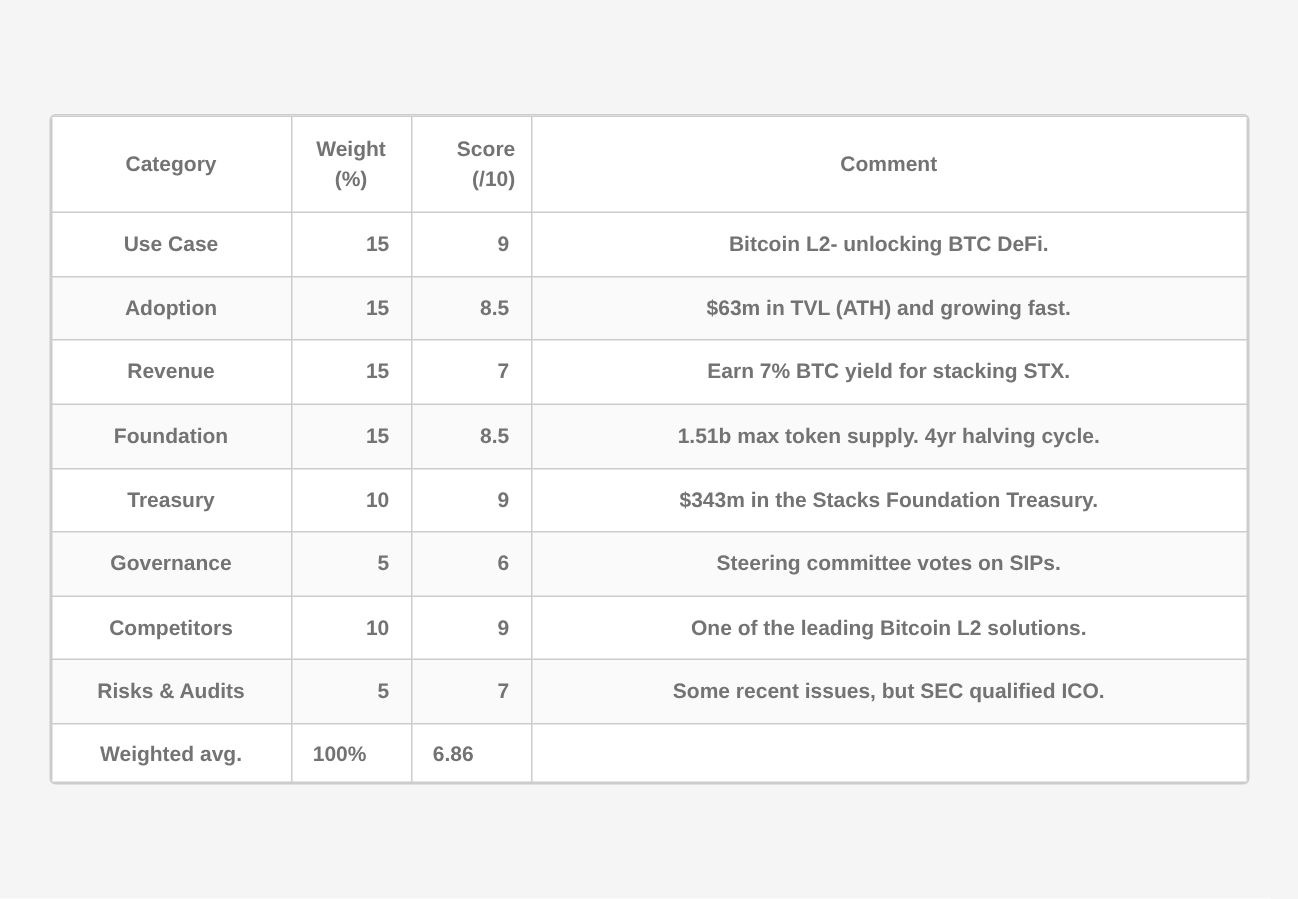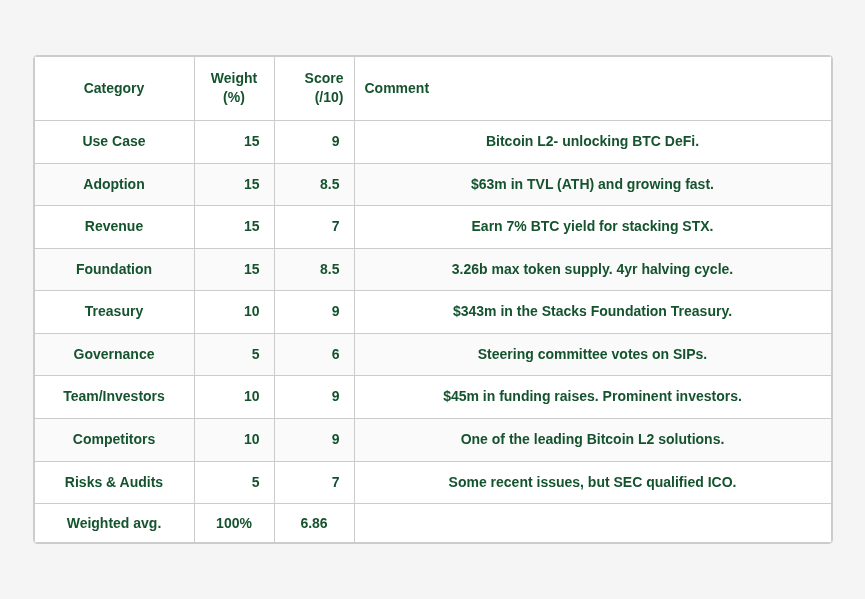--- a/index.html
+++ b/index.html
@@ -23,21 +23,21 @@
       border-radius: 4px;
       overflow: hidden;
       width: 800px;
       margin: 20px auto;
     }
 
     table {
       width: 100%;
       border-collapse: collapse;
       font-size: 14px;
-      color: #14532d;
+      color: #737373;
     }
 
     thead tr {
       background: #ffffff;
     }
 
     thead th {
       border: 1px solid #cccccc;
       padding: 12px 10px;
       text-align: center;
@@ -54,21 +54,21 @@
     thead th.weight-header {
       width: 80px;
     }
 
     thead th.score-header {
       width: 80px;
       text-align: right;
     }
 
     thead th.comment-header {
-      text-align: left;
+      text-align: center;
     }
 
     tbody tr {
       background: #ffffff;
     }
 
     tbody tr:nth-child(even) {
       background: #fafafa;
     }
 
@@ -91,21 +91,21 @@
       font-weight: 700;
     }
 
     tfoot tr {
       background: #ffffff;
     }
 
     tfoot td {
       border: 1px solid #cccccc;
       padding: 11px 14px;
-      text-align: center;
+      text-align: left;
       font-size: 14px;
     }
 
     tfoot td.footer-label {
       font-weight: 700;
       text-align: center;
     }
 
     tfoot td.footer-value {
       font-weight: 700;
@@ -140,39 +140,33 @@
         <tr>
           <td class="category-cell">Revenue</td>
           <td>15</td>
           <td>7</td>
           <td class="comment-cell">Earn 7% BTC yield for stacking STX.</td>
         </tr>
         <tr>
           <td class="category-cell">Foundation</td>
           <td>15</td>
           <td>8.5</td>
-          <td class="comment-cell">3.26b max token supply. 4yr halving cycle.</td>
+          <td class="comment-cell">1.51b max token supply. 4yr halving cycle.</td>
         </tr>
         <tr>
           <td class="category-cell">Treasury</td>
           <td>10</td>
           <td>9</td>
           <td class="comment-cell">$343m in the Stacks Foundation Treasury.</td>
         </tr>
         <tr>
           <td class="category-cell">Governance</td>
           <td>5</td>
           <td>6</td>
           <td class="comment-cell">Steering committee votes on SIPs.</td>
-        </tr>
-        <tr>
-          <td class="category-cell">Team/Investors</td>
-          <td>10</td>
-          <td>9</td>
-          <td class="comment-cell">$45m in funding raises. Prominent investors.</td>
         </tr>
         <tr>
           <td class="category-cell">Competitors</td>
           <td>10</td>
           <td>9</td>
           <td class="comment-cell">One of the leading Bitcoin L2 solutions.</td>
         </tr>
         <tr>
           <td class="category-cell">Risks &amp; Audits</td>
           <td>5</td>

